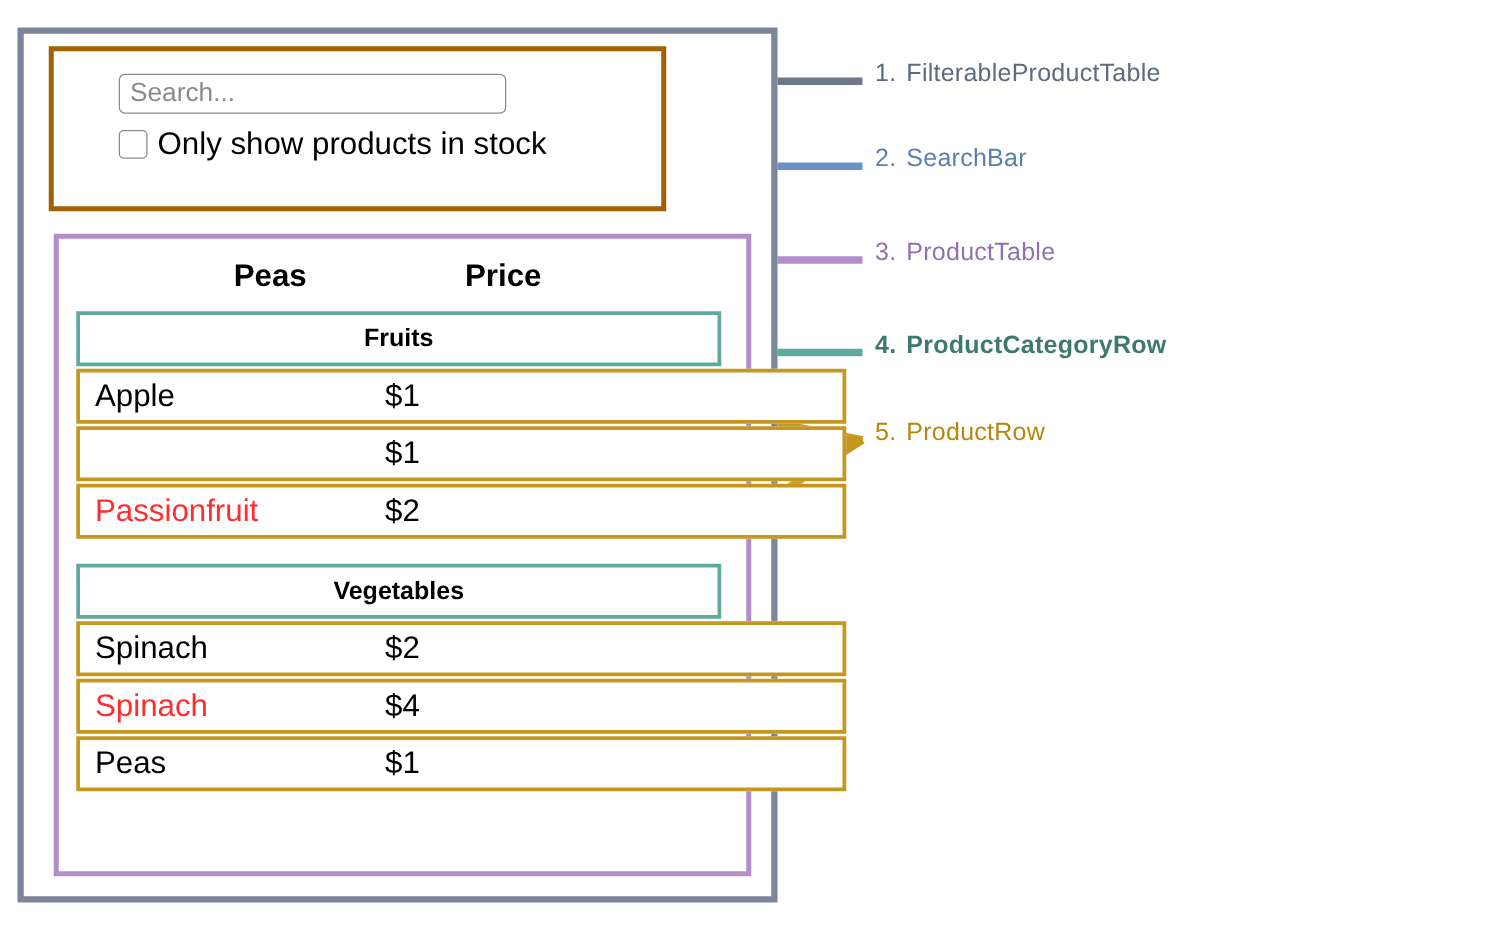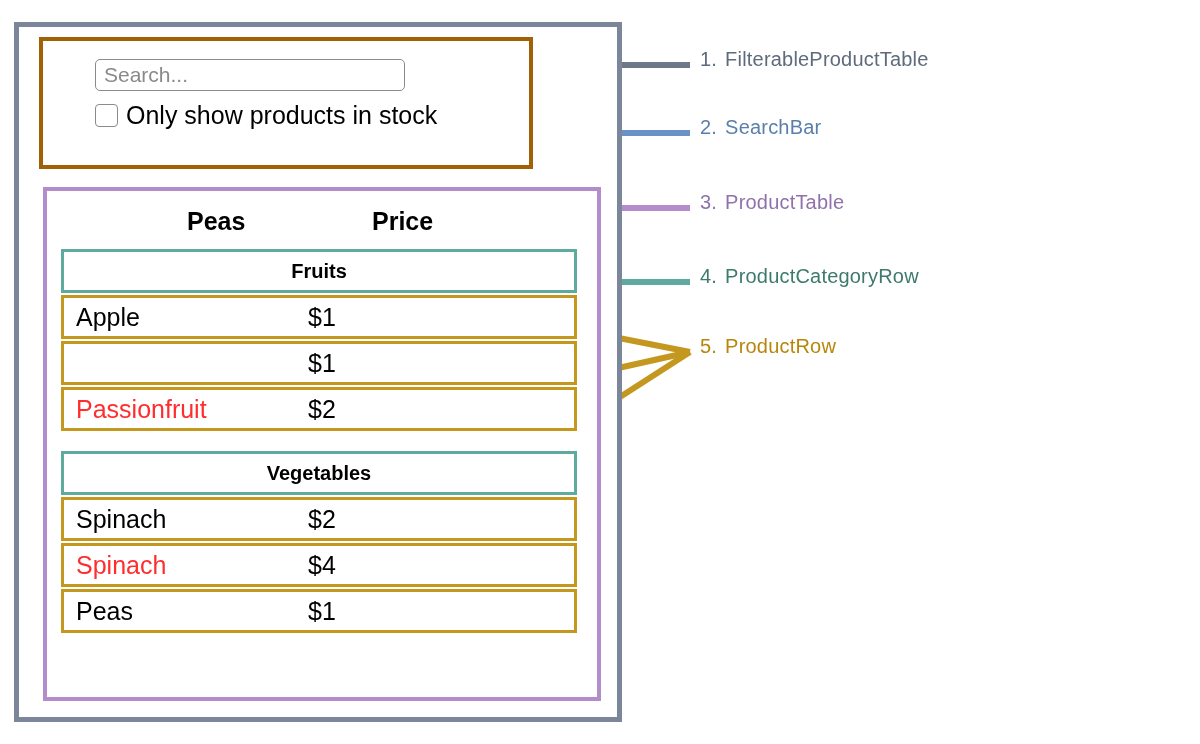--- a/index.html
+++ b/index.html
@@ -153,21 +153,21 @@
     position: relative;
   }
   .category-row .cat-label {
     font-size: 20px;
     font-weight: bold;
     color: #000000;
   }
 
   .product-row {
     box-sizing: border-box;
-    width: 516px;
+    width: 616px;
     height: 44px;
     border: 3px solid #c4971f;
     background: #ffffff;
     position: relative;
     margin-bottom: 2px;
   }
   .product-row .cell-name {
     position: absolute;
     left: 12px;
     top: 50%;
@@ -282,19 +282,19 @@
 <div class="legend">
   <div class="legend-item" style="left:700px; top:48px; color:#5e6a7d;">
     <span class="legend-num">1.</span><span>FilterableProductTable</span>
   </div>
   <div class="legend-item" style="left:700px; top:116px; color:#5a7fad;">
     <span class="legend-num">2.</span><span>SearchBar</span>
   </div>
   <div class="legend-item" style="left:700px; top:191px; color:#9171ad;">
     <span class="legend-num">3.</span><span>ProductTable</span>
   </div>
-  <div class="legend-item" style="left:700px; top:265px; color:#3d7a6c;">
+  <div class="legend-item" style="left:700px; top:265px; color:#3d7a6c;font-weight:bold;">
     <span class="legend-num">4.</span><span>ProductCategoryRow</span>
   </div>
   <div class="legend-item" style="left:700px; top:335px; color:#b8860b;">
     <span class="legend-num">5.</span><span>ProductRow</span>
   </div>
 </div>
 
 </body></html>

